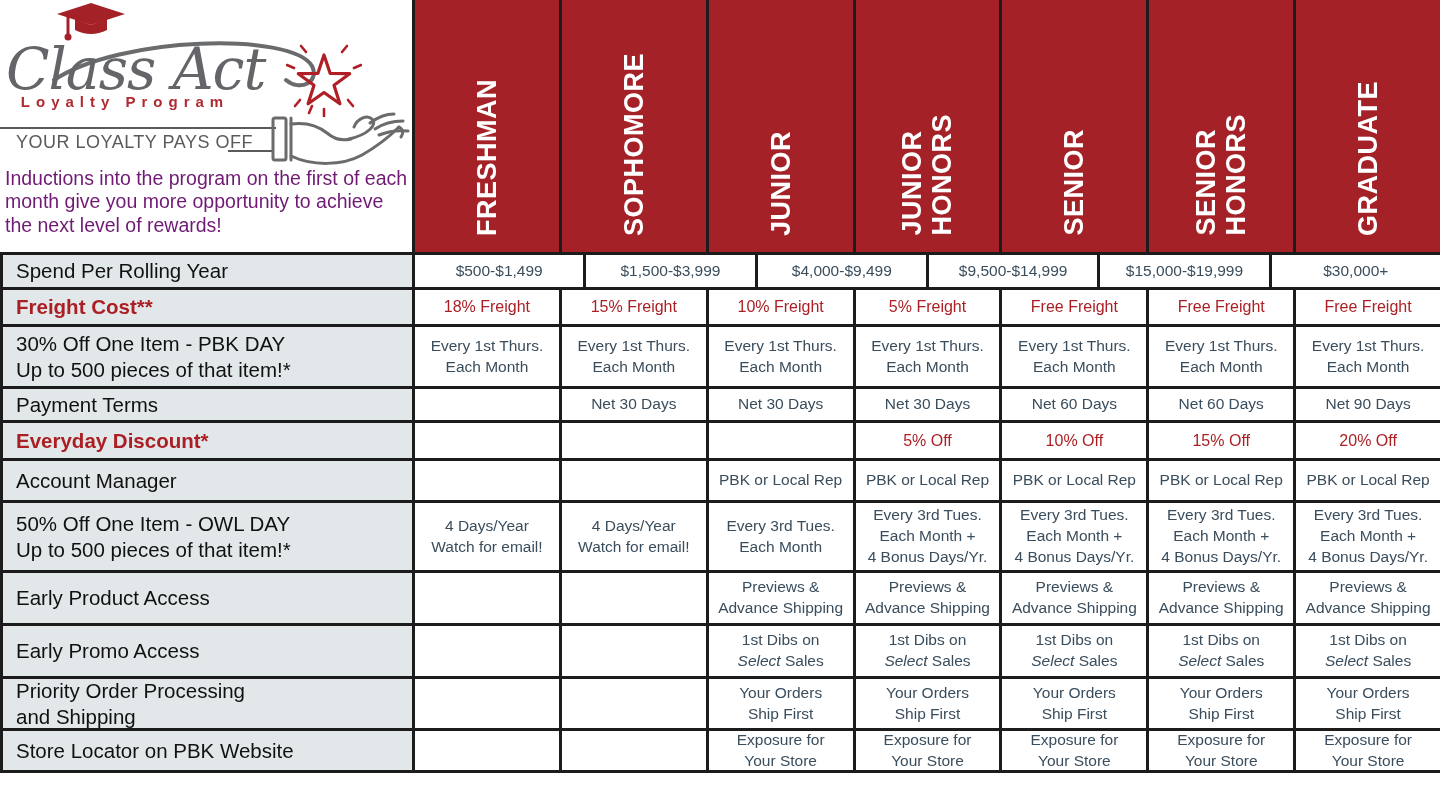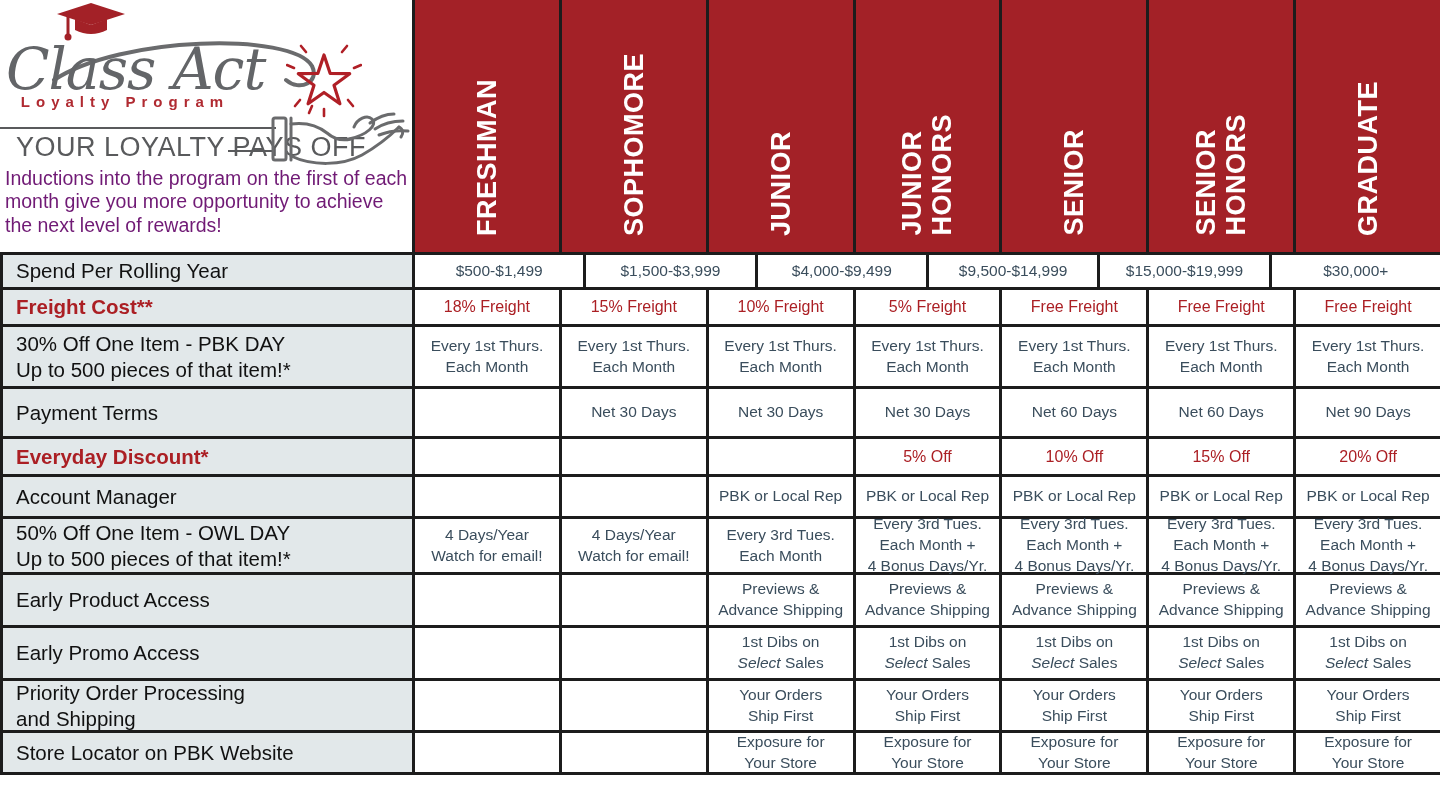--- a/index.html
+++ b/index.html
@@ -27,36 +27,36 @@
   
   .flourish{position:absolute;left:0;top:26px;}
   .cap{position:absolute;left:56px;top:2px;}
   .brand-script{position:absolute;left:6px;top:36px;width:330px;text-align:left;
       font-family:"DejaVu Serif",serif;font-style:italic;font-size:57px;
       color:var(--logo-gray);letter-spacing:-1px;}
   .brand-sub{position:absolute;left:12px;top:93px;width:226px;text-align:center;
       color:#B02A31;font-weight:bold;font-size:15px;letter-spacing:6px;white-space:nowrap;}
   .star{position:absolute;left:286px;top:40px;}
   .rule-top{position:absolute;left:0;top:127px;width:276px;height:2px;background:#595a5c;}
-  .tagline{position:absolute;left:16px;top:132px;font-size:27px;color:#595a5c;letter-spacing:.5px;}
+  .tagline{position:absolute;left:16px;top:132px;font-size:18px;color:#595a5c;letter-spacing:.5px;}
   .rule-tail{position:absolute;left:228px;top:150px;width:46px;height:2px;background:#595a5c;}
   .hand{position:absolute;left:270px;top:112px;}
   .intro{position:absolute;left:5px;top:167px;width:404px;font-size:19.5px;
       line-height:1.2;color:#701a75;}
 
   
   .body{border-bottom:3px solid var(--border);}
   .trow{display:flex;border-top:3px solid var(--border);border-left:3px solid var(--border);}
   .trow:nth-child(1){height:35px}
   .trow:nth-child(2){height:37px}
   .trow:nth-child(3){height:62px}
-  .trow:nth-child(4){height:50px}
+  .trow:nth-child(4){height:34px}
   .trow:nth-child(5){height:38px}
   .trow:nth-child(6){height:42px}
-  .trow:nth-child(7){height:56px}
+  .trow:nth-child(7){height:70px}
   .trow:nth-child(8){height:53px}
   .trow:nth-child(9){height:53px}
   .trow:nth-child(10){height:52px}
   .trow:nth-child(11){height:42px}
   .tlabel{flex:0 0 409px;background:var(--label-bg);display:flex;align-items:center;
       padding-left:13px;font-size:20.5px;color:var(--ink);line-height:1.24;}
   .tcell{flex:1 1 0;background:#fff;border-left:3px solid var(--border);
       display:flex;align-items:center;justify-content:center;text-align:center;
       font-size:15.5px;line-height:1.35;color:var(--cell-text);padding:2px 4px;}
   .trow.emph .tlabel{color:var(--red-text);font-weight:bold;}

